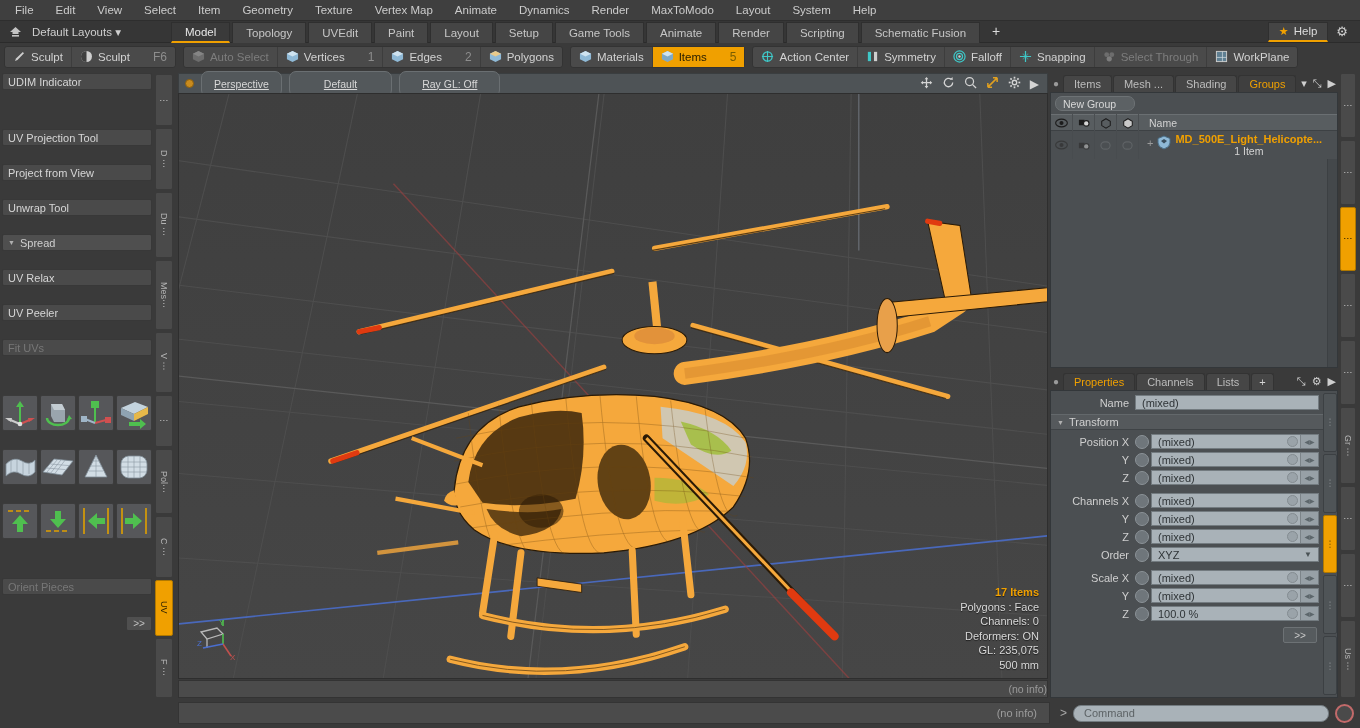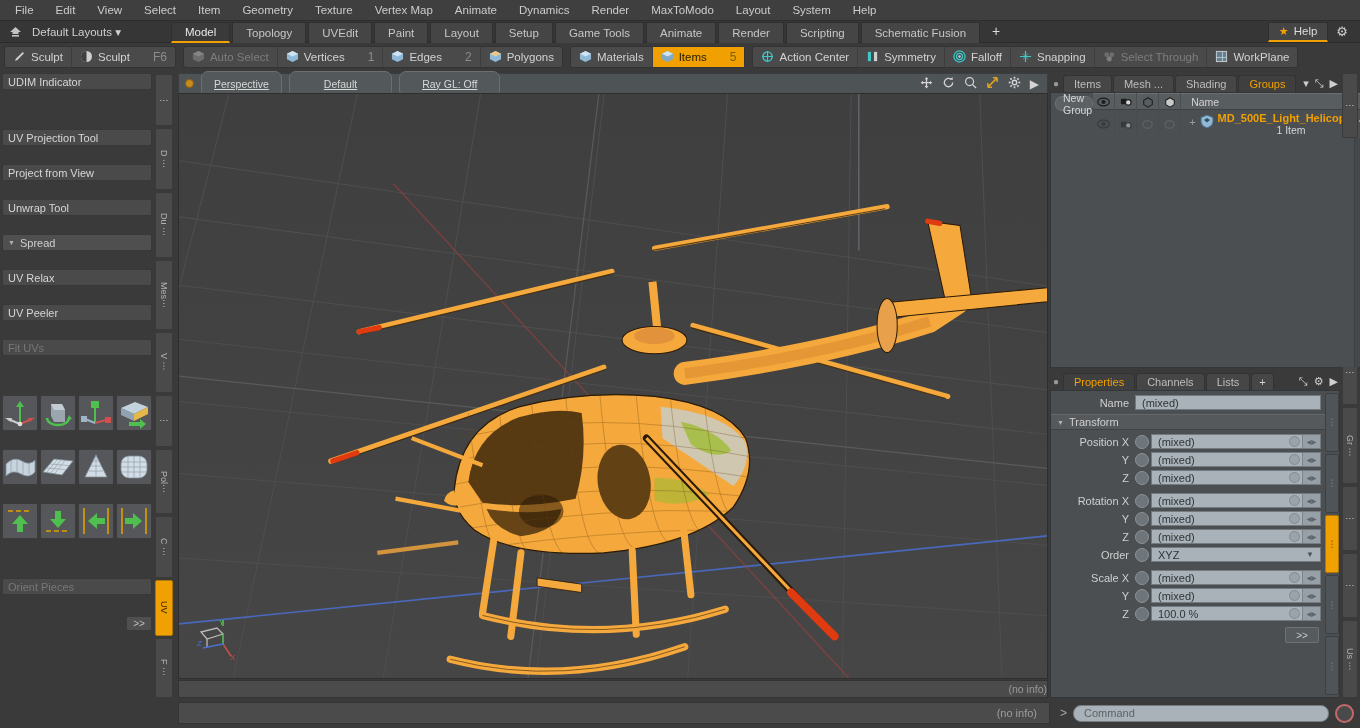--- a/index.html
+++ b/index.html
@@ -141,21 +141,21 @@
   }
   .rtabrow .lead { width:12px; color:#9a9a9a; font-size:10px; display:flex; align-items:center; justify-content:center; height:17px; }
   .rtab {
     padding:0 10px; height:17px; line-height:17px; font-size:11px; color:#bcbcbc;
     background:#464646; border:1px solid #333; border-bottom:none; border-radius:3px 3px 0 0;
   }
   .rtab.active { background:#3f3f3f; color:#f0a000; }
   .rtab.plus { padding:0 7px; color:#d4d4d4; }
   .rtabrow .rt-right { margin-left:auto; display:flex; align-items:center; gap:6px; color:#cfcfcf; font-size:11px; height:17px; padding-right:2px; }
 
-  .panel-box { background:#4b4f52; border:1px solid #33373a; display:flex; flex-direction:row; min-height:0; }
+  .panel-box { background:#4b4f52; border:1px solid #33373a; display:flex; flex-direction:column; min-height:0; }
   .newgroup {
     margin:3px 0 3px 4px; width:80px; height:15px; background:#5c6164; border:1px solid #6d7275;
     border-radius:7px; color:#d8d8d8; font-size:10.5px; display:flex; align-items:center; padding-left:7px;
   }
   .grouplist { flex:1 1 auto; background:#4b4f52; display:flex; flex-direction:column; min-height:0; }
   .gl-head {
     height:17px; background:#585d60; border-top:1px solid #6a6f72; border-bottom:1px solid #3d4144;
     display:flex; align-items:center; font-size:10.5px; color:#d0d0d0;
   }
   .gl-col { width:22px; display:flex; align-items:center; justify-content:center; border-right:1px solid #4a4e51; height:17px; }
@@ -697,20 +697,28 @@
             <path d="M462 330 L620 492" stroke="#2a1a06" stroke-width="7" fill="none" stroke-linecap="round"></path>
             <path d="M462 330 L620 492" stroke="#f5a83c" stroke-width="3" fill="none"></path>
             <path d="M605 478 L648 520" stroke="#e03a10" stroke-width="8" fill="none" stroke-linecap="round"></path>
 
             <path d="M178 228 L198 224" stroke="#e03a10" stroke-width="5" fill="none" stroke-linecap="round"></path>
             <path d="M152 352 L176 344" stroke="#e03a10" stroke-width="5" fill="none" stroke-linecap="round"></path>
             <path d="M740 122 L752 124" stroke="#e03a10" stroke-width="5" fill="none" stroke-linecap="round"></path>
           </g>
         </svg>
 
+        <div class="stats">
+          <div class="items">17 Items</div>
+          <div>Polygons : Face</div>
+          <div>Channels: 0</div>
+          <div>Deformers: ON</div>
+          <div>GL: 235,075</div>
+          <div>500 mm</div>
+        </div>
 
         <svg class="axisgiz" viewBox="0 0 48 48">
           <path d="M8 16 L24 12 L30 18 L14 23 Z" fill="none" stroke="#b9b9b9" stroke-width="1.3"></path>
           <path d="M14 23 L14 32" stroke="#b9b9b9" stroke-width="1.3"></path>
           <path d="M30 18 L30 28" stroke="#4fbf4f" stroke-width="1.6"></path>
           <path d="M30 10 L30 4" stroke="#4fbf4f" stroke-width="1.6"></path>
           <text x="26" y="9" fill="#4fbf4f" font-size="8" font-family="Liberation Sans, sans-serif">Y</text>
           <path d="M30 28 L38 40" stroke="#c0504d" stroke-width="1.6"></path>
           <text x="37" y="44" fill="#c0504d" font-size="8" font-family="Liberation Sans, sans-serif">X</text>
           <path d="M30 28 L10 32" stroke="#4a6fd0" stroke-width="1.6"></path>
@@ -859,21 +867,21 @@
               <div class="pinput-wrap">
                   <div class="pinput">(mixed)</div>
                   <div class="pminidot"></div>
                   <div class="parrows">◂▸</div>
                 </div>
             </div>
 
             <div class="pgap"></div>
 
             <div class="prow">
-              <div class="plabel">Rotation X</div>
+              <div class="plabel">Channels X</div>
               <div class="pdot"></div>
               <div class="pinput-wrap">
                   <div class="pinput">(mixed)</div>
                   <div class="pminidot"></div>
                   <div class="parrows">◂▸</div>
                 </div>
             </div>
             <div class="prow">
               <div class="plabel">Y</div>
               <div class="pdot"></div>

